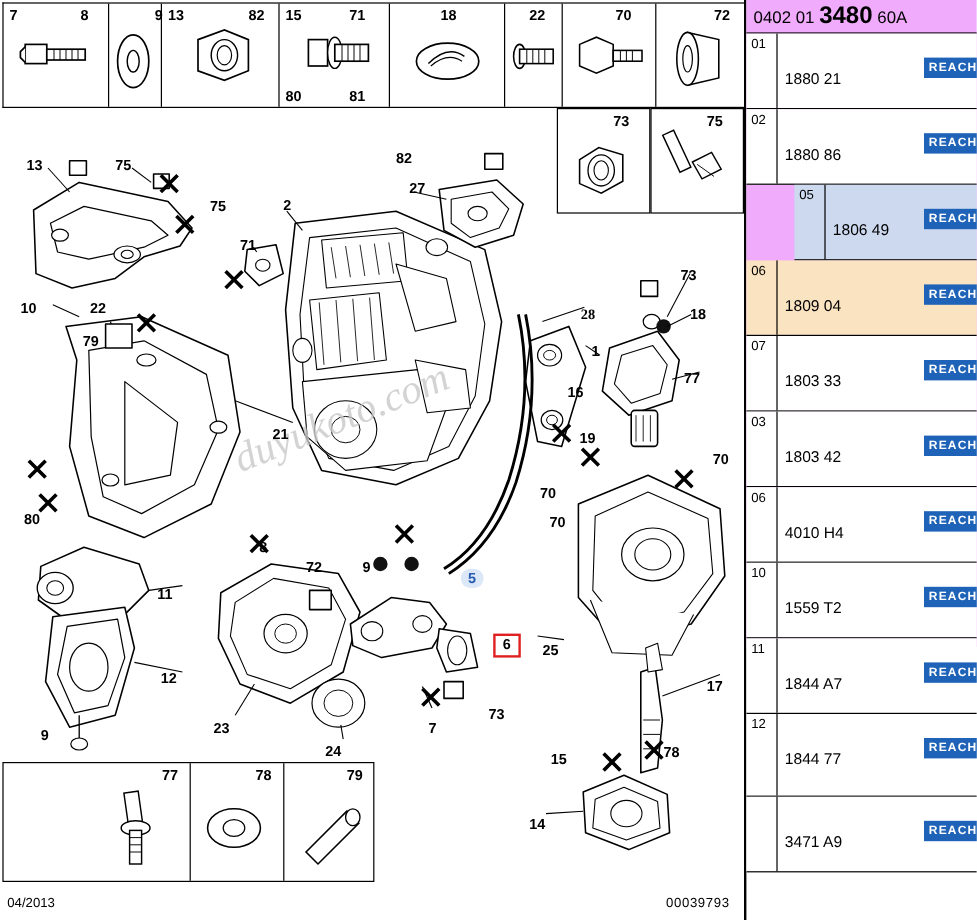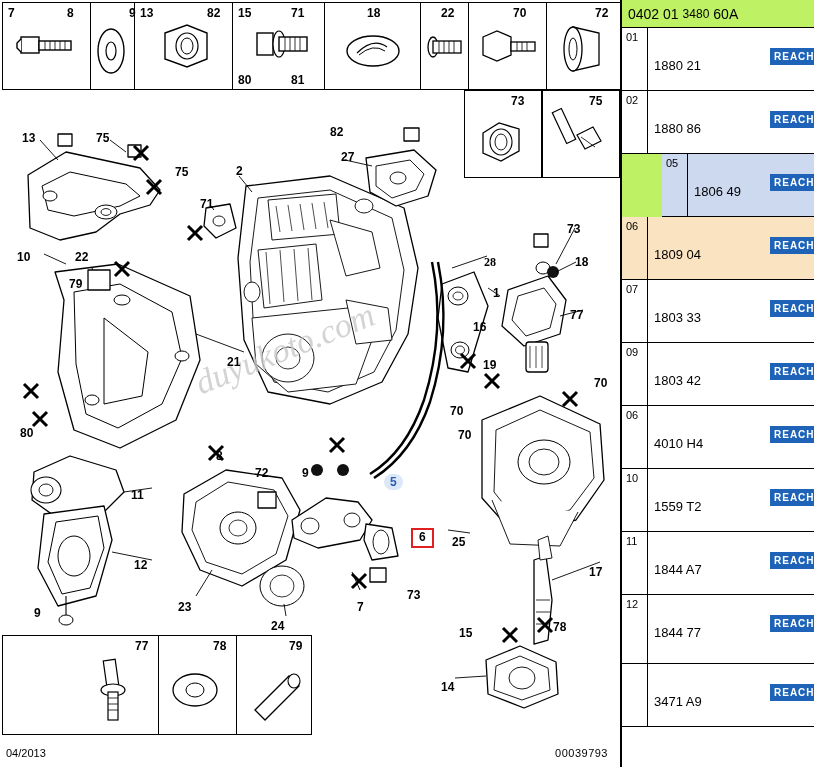--- a/index.html
+++ b/index.html
@@ -133,35 +133,35 @@
     opacity: .8;
   }
 
   svg.art { position: absolute; left: 0; top: 0; width: 622px; height: 767px; }
 
   
   #sidepanel {
     position: absolute;
     left: 622px; top: 0;
     width: 192px; height: 539px;
-    background: #bef264;
+    background: #f0abfc;
   }
   .sp-header {
     height: 28px;
     border-bottom: 1.5px solid #000;
     display: flex;
     align-items: center;
     padding-left: 6px;
     font-size: 14px;
     color: #000;
     box-sizing: border-box;
   }
   .sp-header .code-main {
-    font-weight: normal;
-    font-size: 12px;
+    font-weight: bold;
+    font-size: 20px;
     margin: 0 4px;
   }
   .sp-sub {
     height: 42px;
     border-bottom: 1.5px solid #000;
     display: flex;
     align-items: center;
     justify-content: flex-end;
     padding-right: 4px;
     box-sizing: border-box;
@@ -588,21 +588,21 @@
         <div class="sp-badge">REACH</div>
       </div>
 
       <div class="sp-row">
         <div class="sp-idx">07</div>
         <div class="sp-ref">1803 33</div>
         <div class="sp-badge">REACH</div>
       </div>
 
       <div class="sp-row">
-        <div class="sp-idx">09</div>
+        <div class="sp-idx">03</div>
         <div class="sp-ref">1803 42</div>
         <div class="sp-badge">REACH</div>
       </div>
 
       <div class="sp-row">
         <div class="sp-idx">06</div>
         <div class="sp-ref">4010 H4</div>
         <div class="sp-badge">REACH</div>
       </div>
 

